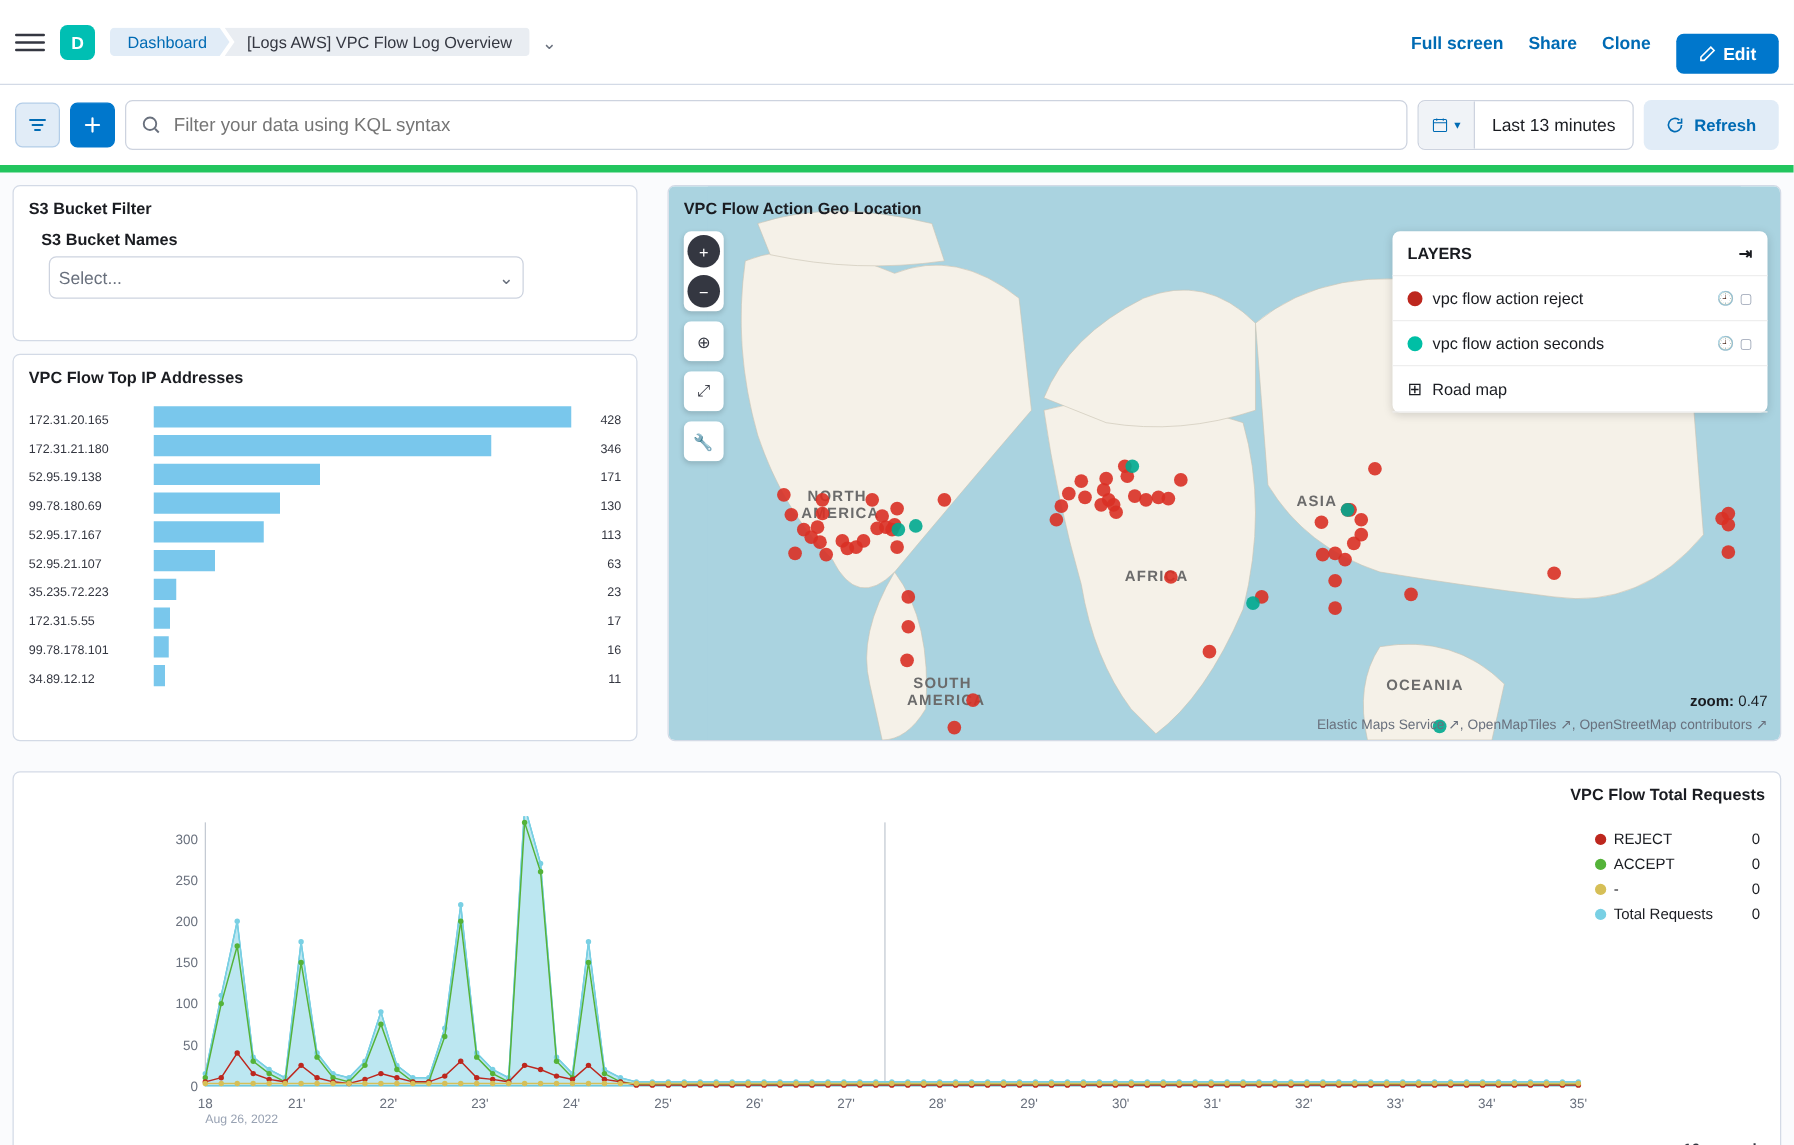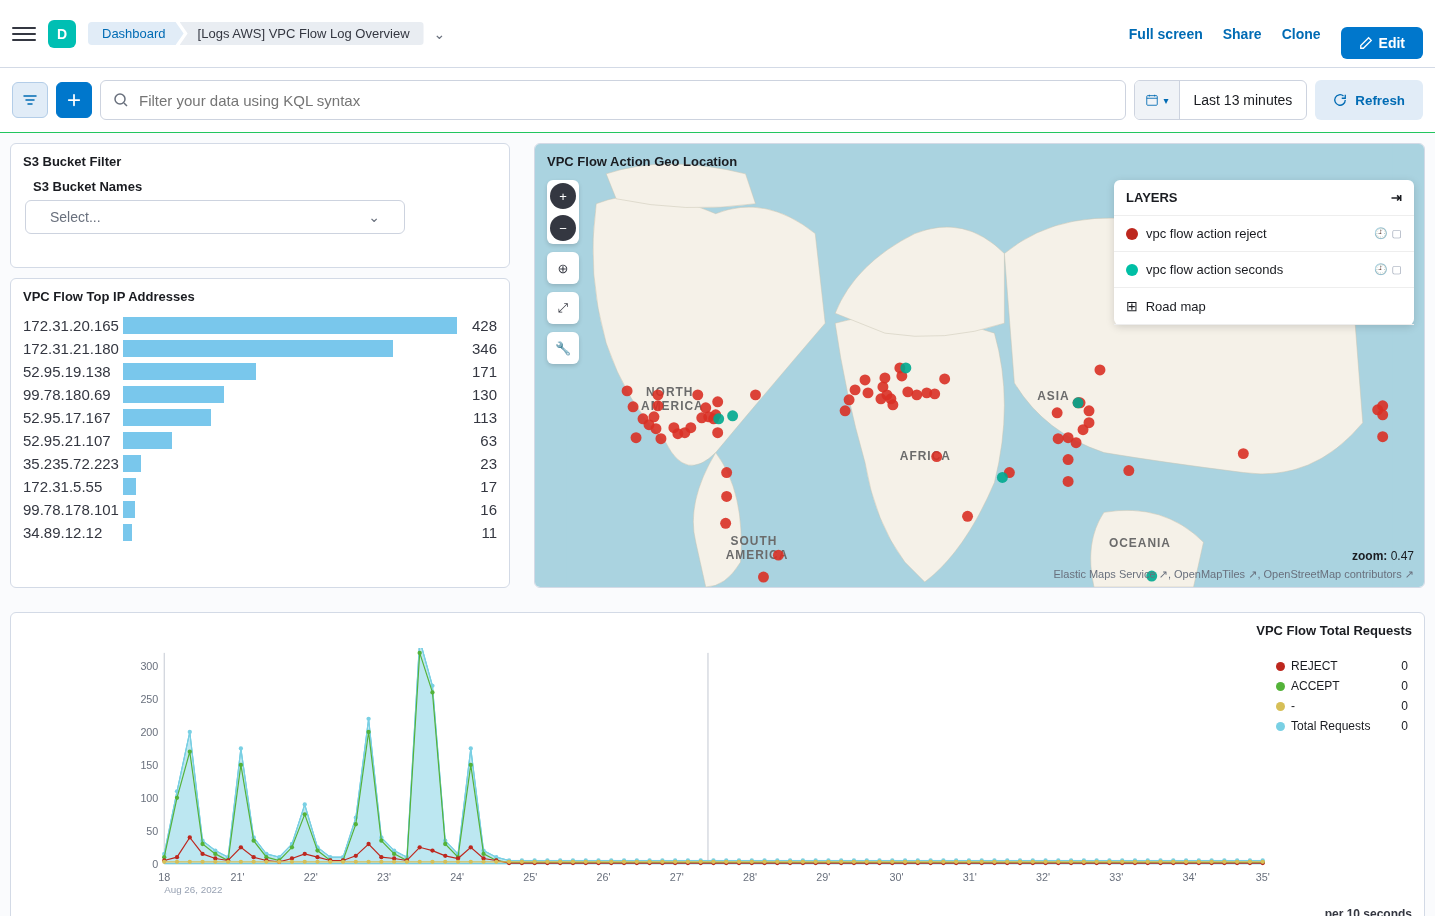--- a/index.html
+++ b/index.html
@@ -9,36 +9,36 @@
 .hamburger span { height: 2px; background: #343741; border-radius: 1px; }
 .app-icon { width: 28px; height: 28px; background: #00bfb3; border-radius: 6px; display: flex; align-items: center; justify-content: center; color: #fff; font-weight: 700; margin-right: 12px; }
 .breadcrumbs { display: flex; align-items: center; }
 .crumb { padding: 4px 14px; font-size: 13px; position: relative; }
 .crumb1 { background: #e1ecf7; color: #006bb4; border-radius: 4px 0 0 4px; clip-path: polygon(0 0, calc(100% - 8px) 0, 100% 50%, calc(100% - 8px) 100%, 0 100%); padding-right: 18px; }
 .crumb2 { background: #e9edf2; color: #343741; margin-left: -4px; clip-path: polygon(0 0, calc(100% - 0px) 0, 100% 50%, calc(100% - 0px) 100%, 0 100%, 8px 50%); padding-left: 18px; border-radius: 0 4px 4px 0; }
 .chev { margin-left: 10px; color: #69707d; }
 .header-actions { margin-left: auto; display: flex; align-items: center; gap: 20px; }
 .link-btn { color: #006bb4; font-weight: 600; cursor: pointer; font-size: 14px; }
 .edit-btn { background: #07c; color: #fff; padding: 8px 18px; border-radius: 6px; font-weight: 600; display: flex; align-items: center; gap: 6px; cursor: pointer; font-size: 14px; margin-top: 19px; }
-.filter-bar { display: flex; align-items: center; padding: 12px; gap: 8px; background: #fff; border-bottom: 1px solid #22c55e; }
+.filter-bar { display: flex; align-items: center; padding: 12px; gap: 8px; background: #fff; border-bottom: 6px solid #22c55e; }
 .icon-btn { width: 36px; height: 36px; border: 1px solid #cdd3df; border-radius: 6px; display: flex; align-items: center; justify-content: center; cursor: pointer; }
 .icon-btn.active { background: #e1ecf7; border-color: #b3cde8; color: #006bb4; }
 .icon-btn.blue { background: #07c; color: #fff; border-color: #07c; }
 .search-box { flex: 1; border: 1px solid #cdd3df; border-radius: 6px; height: 40px; display: flex; align-items: center; padding: 0 12px; gap: 10px; color: #69707d; }
 .search-box input { border: none; outline: none; flex: 1; font-size: 15px; color: #69707d; }
 .date-picker { display: flex; align-items: center; border: 1px solid #cdd3df; border-radius: 6px; height: 40px; overflow: hidden; }
 .date-icon { padding: 0 10px; background: #f0f3f7; height: 100%; display: flex; align-items: center; gap: 4px; border-right: 1px solid #cdd3df; color: #006bb4; }
 .date-text { padding: 0 14px; font-size: 14px; }
 .refresh-btn { background: #e1ecf7; color: #006bb4; padding: 0 18px; height: 40px; border-radius: 6px; font-weight: 600; display: flex; align-items: center; gap: 8px; cursor: pointer; border: none; }
 .dashboard { display: grid; grid-template-columns: 500px 1fr; gap: 24px; padding: 10px; }
 .panel { background: #fff; border: 1px solid #d3dae6; border-radius: 6px; padding: 10px 12px; }
 .panel-title { font-weight: 700; font-size: 13px; margin-bottom: 10px; }
 .s3-label { font-weight: 600; font-size: 13px; margin-bottom: 6px; margin-left: 10px; }
-.select-box { border: 1px solid #cdd3df; border-radius: 6px; padding: 8px 24px; display: flex; justify-content: space-between; align-items: center; color: #69707d; cursor: pointer; max-width: 380px; margin-left: 2px; }
-.ip-row { display: flex; align-items: center; height: 23px; font-size: 15px; }
+.select-box { border: 1px solid #cdd3df; border-radius: 6px; padding: 8px 7px; display: flex; justify-content: space-between; align-items: center; color: #69707d; cursor: pointer; max-width: 380px; margin-left: 16px; }
+.ip-row { display: flex; align-items: flex-end; height: 23px; font-size: 10px; }
 .ip-label { width: 100px; color: #343741; }
 .ip-bar-wrap { flex: 1; position: relative; height: 17px; }
 .ip-bar { position: absolute; left: 0; top: 0; height: 100%; background: #79c7ec; }
 .ip-val { width: 40px; text-align: right; color: #343741; }
 .map-panel { position: relative; padding: 0; overflow: hidden; height: 445px; }
 .map-title { position: absolute; top: 10px; left: 12px; font-weight: 700; font-size: 13px; z-index: 5; }
 .map-svg { width: 100%; height: 100%; background: #aad3e0; }
 .map-controls { position: absolute; top: 36px; left: 12px; display: flex; flex-direction: column; gap: 8px; z-index: 5; }
 .map-ctrl-group { display: flex; flex-direction: column; border-radius: 6px; overflow: hidden; box-shadow: 0 2px 4px rgba(0,0,0,0.15); }
 .map-ctrl { width: 32px; height: 32px; background: #fff; display: flex; align-items: center; justify-content: center; cursor: pointer; font-size: 13px; color: #343741; }

